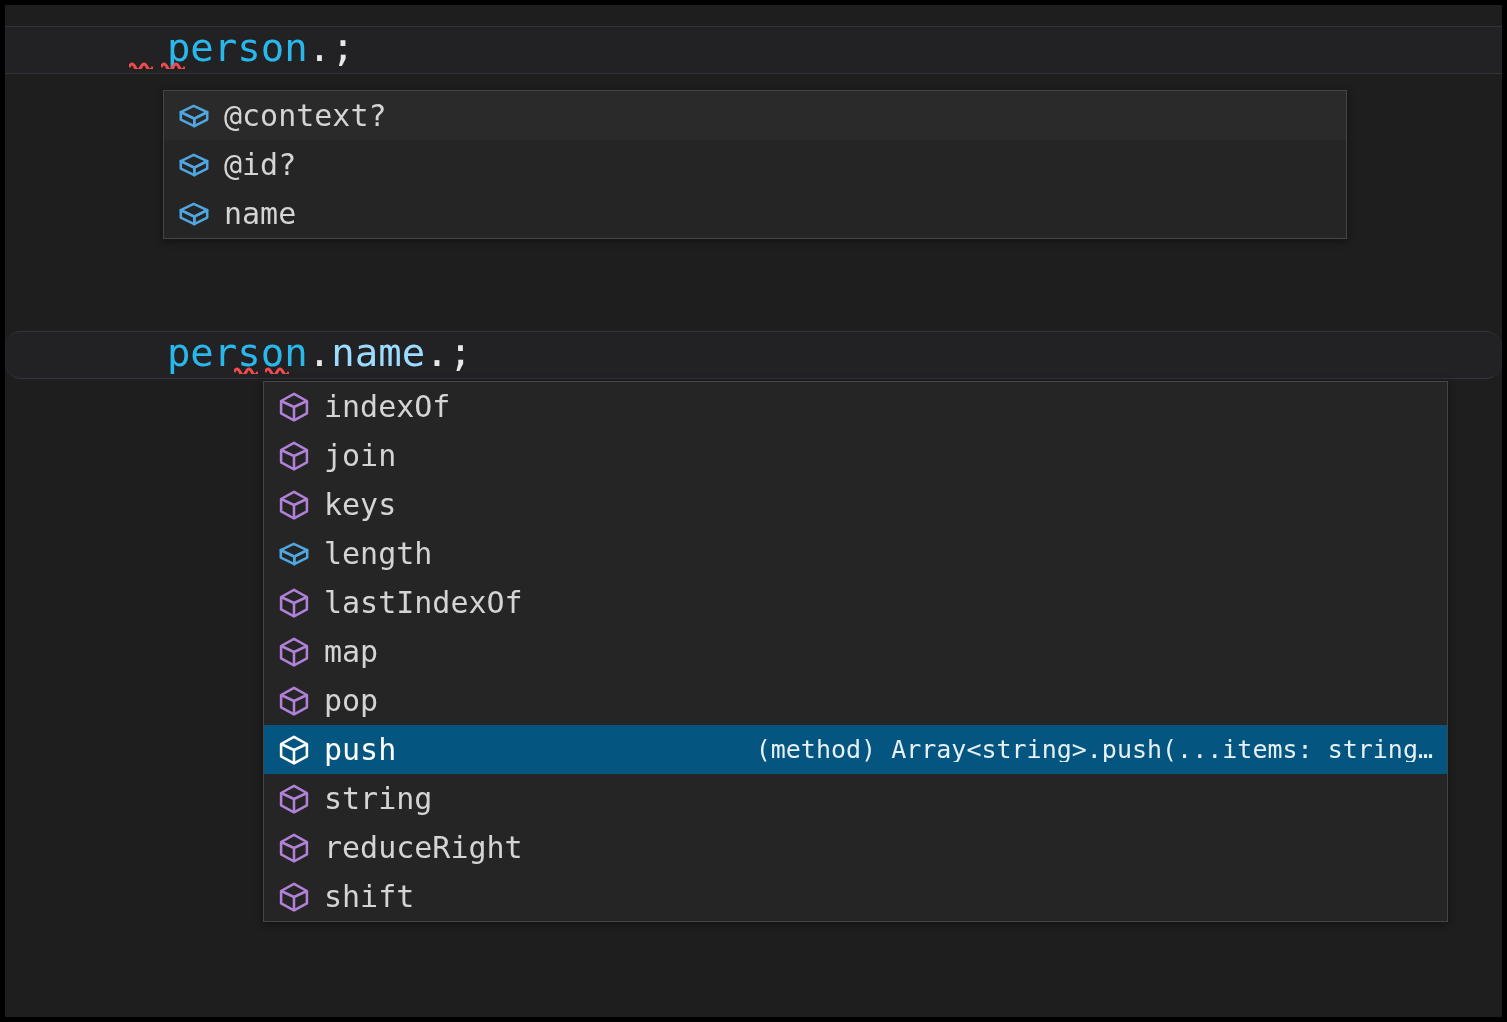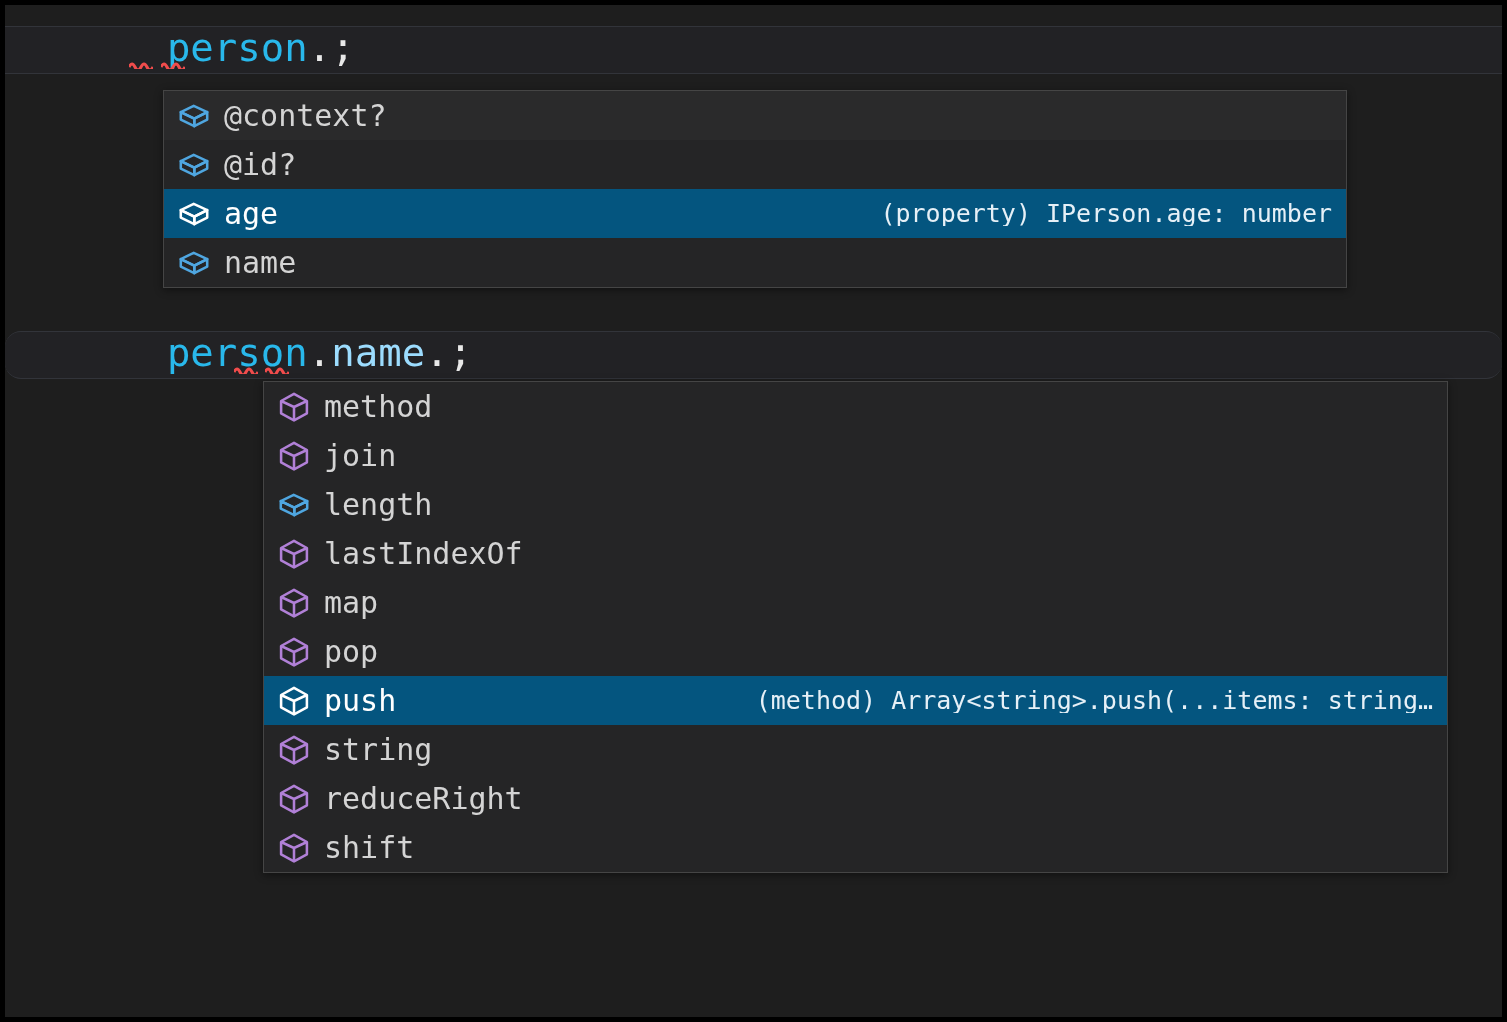--- a/index.html
+++ b/index.html
@@ -142,29 +142,20 @@
     <div class="suggest-row">
       <svg class="sug-icon" viewBox="0 0 24 24">
         <path d="M3.2 9.4 L11.8 5.2 L20.8 9.4 L12.2 13.8 Z" fill="none" stroke="#4fa6e0" stroke-width="1.7" stroke-linejoin="round"></path>
         <path d="M3.2 9.4 L3.2 14.4 L12.2 18.8 L12.2 13.8 Z" fill="none" stroke="#4fa6e0" stroke-width="1.7" stroke-linejoin="round"></path>
         <path d="M12.2 13.8 L12.2 18.8 L20.8 14.4 L20.8 9.4 Z" fill="none" stroke="#4fa6e0" stroke-width="1.7" stroke-linejoin="round"></path>
       </svg>
       <span class="sug-label">@id?</span>
       <span class="sug-detail"></span>
     </div>
 
-    <div class="suggest-row focused">
-      <svg class="sug-icon" viewBox="0 0 24 24">
-        <path d="M3.2 9.4 L11.8 5.2 L20.8 9.4 L12.2 13.8 Z" fill="none" stroke="#ffffff" stroke-width="1.7" stroke-linejoin="round"></path>
-        <path d="M3.2 9.4 L3.2 14.4 L12.2 18.8 L12.2 13.8 Z" fill="none" stroke="#ffffff" stroke-width="1.7" stroke-linejoin="round"></path>
-        <path d="M12.2 13.8 L12.2 18.8 L20.8 14.4 L20.8 9.4 Z" fill="none" stroke="#ffffff" stroke-width="1.7" stroke-linejoin="round"></path>
-      </svg>
-      <span class="sug-label">age</span>
-      <span class="sug-detail">(property) IPerson.age: number</span>
-    </div>
 
     <div class="suggest-row">
       <svg class="sug-icon" viewBox="0 0 24 24">
         <path d="M3.2 9.4 L11.8 5.2 L20.8 9.4 L12.2 13.8 Z" fill="none" stroke="#4fa6e0" stroke-width="1.7" stroke-linejoin="round"></path>
         <path d="M3.2 9.4 L3.2 14.4 L12.2 18.8 L12.2 13.8 Z" fill="none" stroke="#4fa6e0" stroke-width="1.7" stroke-linejoin="round"></path>
         <path d="M12.2 13.8 L12.2 18.8 L20.8 14.4 L20.8 9.4 Z" fill="none" stroke="#4fa6e0" stroke-width="1.7" stroke-linejoin="round"></path>
       </svg>
       <span class="sug-label">name</span>
       <span class="sug-detail"></span>
     </div>
@@ -183,33 +174,41 @@
     </svg>
   </div>
 
   <div class="suggest" style="left:258px; top:376px; width:1185px;">
 
     <div class="suggest-row">
       <svg class="sug-icon" viewBox="0 0 24 24">
         <path d="M12 3.2 L20.6 8 L20.6 16.2 L12 20.9 L3.4 16.2 L3.4 8 Z" fill="none" stroke="#b180d7" stroke-width="1.7" stroke-linejoin="round"></path>
         <path d="M12 12 L20.6 8 M12 12 L3.4 8 M12 12 L12 20.9" fill="none" stroke="#b180d7" stroke-width="1.7" stroke-linejoin="round"></path>
       </svg>
-      <span class="sug-label">method</span>
+      <span class="sug-label">indexOf</span>
       <span class="sug-detail"></span>
     </div>
 
     <div class="suggest-row">
       <svg class="sug-icon" viewBox="0 0 24 24">
         <path d="M12 3.2 L20.6 8 L20.6 16.2 L12 20.9 L3.4 16.2 L3.4 8 Z" fill="none" stroke="#b180d7" stroke-width="1.7" stroke-linejoin="round"></path>
         <path d="M12 12 L20.6 8 M12 12 L3.4 8 M12 12 L12 20.9" fill="none" stroke="#b180d7" stroke-width="1.7" stroke-linejoin="round"></path>
       </svg>
       <span class="sug-label">join</span>
       <span class="sug-detail"></span>
     </div>
 
+    <div class="suggest-row">
+      <svg class="sug-icon" viewBox="0 0 24 24">
+        <path d="M12 3.2 L20.6 8 L20.6 16.2 L12 20.9 L3.4 16.2 L3.4 8 Z" fill="none" stroke="#b180d7" stroke-width="1.7" stroke-linejoin="round"></path>
+        <path d="M12 12 L20.6 8 M12 12 L3.4 8 M12 12 L12 20.9" fill="none" stroke="#b180d7" stroke-width="1.7" stroke-linejoin="round"></path>
+      </svg>
+      <span class="sug-label">keys</span>
+      <span class="sug-detail"></span>
+    </div>
 
     <div class="suggest-row">
       <svg class="sug-icon" viewBox="0 0 24 24">
         <path d="M3.2 9.4 L11.8 5.2 L20.8 9.4 L12.2 13.8 Z" fill="none" stroke="#4fa6e0" stroke-width="1.7" stroke-linejoin="round"></path>
         <path d="M3.2 9.4 L3.2 14.4 L12.2 18.8 L12.2 13.8 Z" fill="none" stroke="#4fa6e0" stroke-width="1.7" stroke-linejoin="round"></path>
         <path d="M12.2 13.8 L12.2 18.8 L20.8 14.4 L20.8 9.4 Z" fill="none" stroke="#4fa6e0" stroke-width="1.7" stroke-linejoin="round"></path>
       </svg>
       <span class="sug-label">length</span>
       <span class="sug-detail"></span>
     </div>

